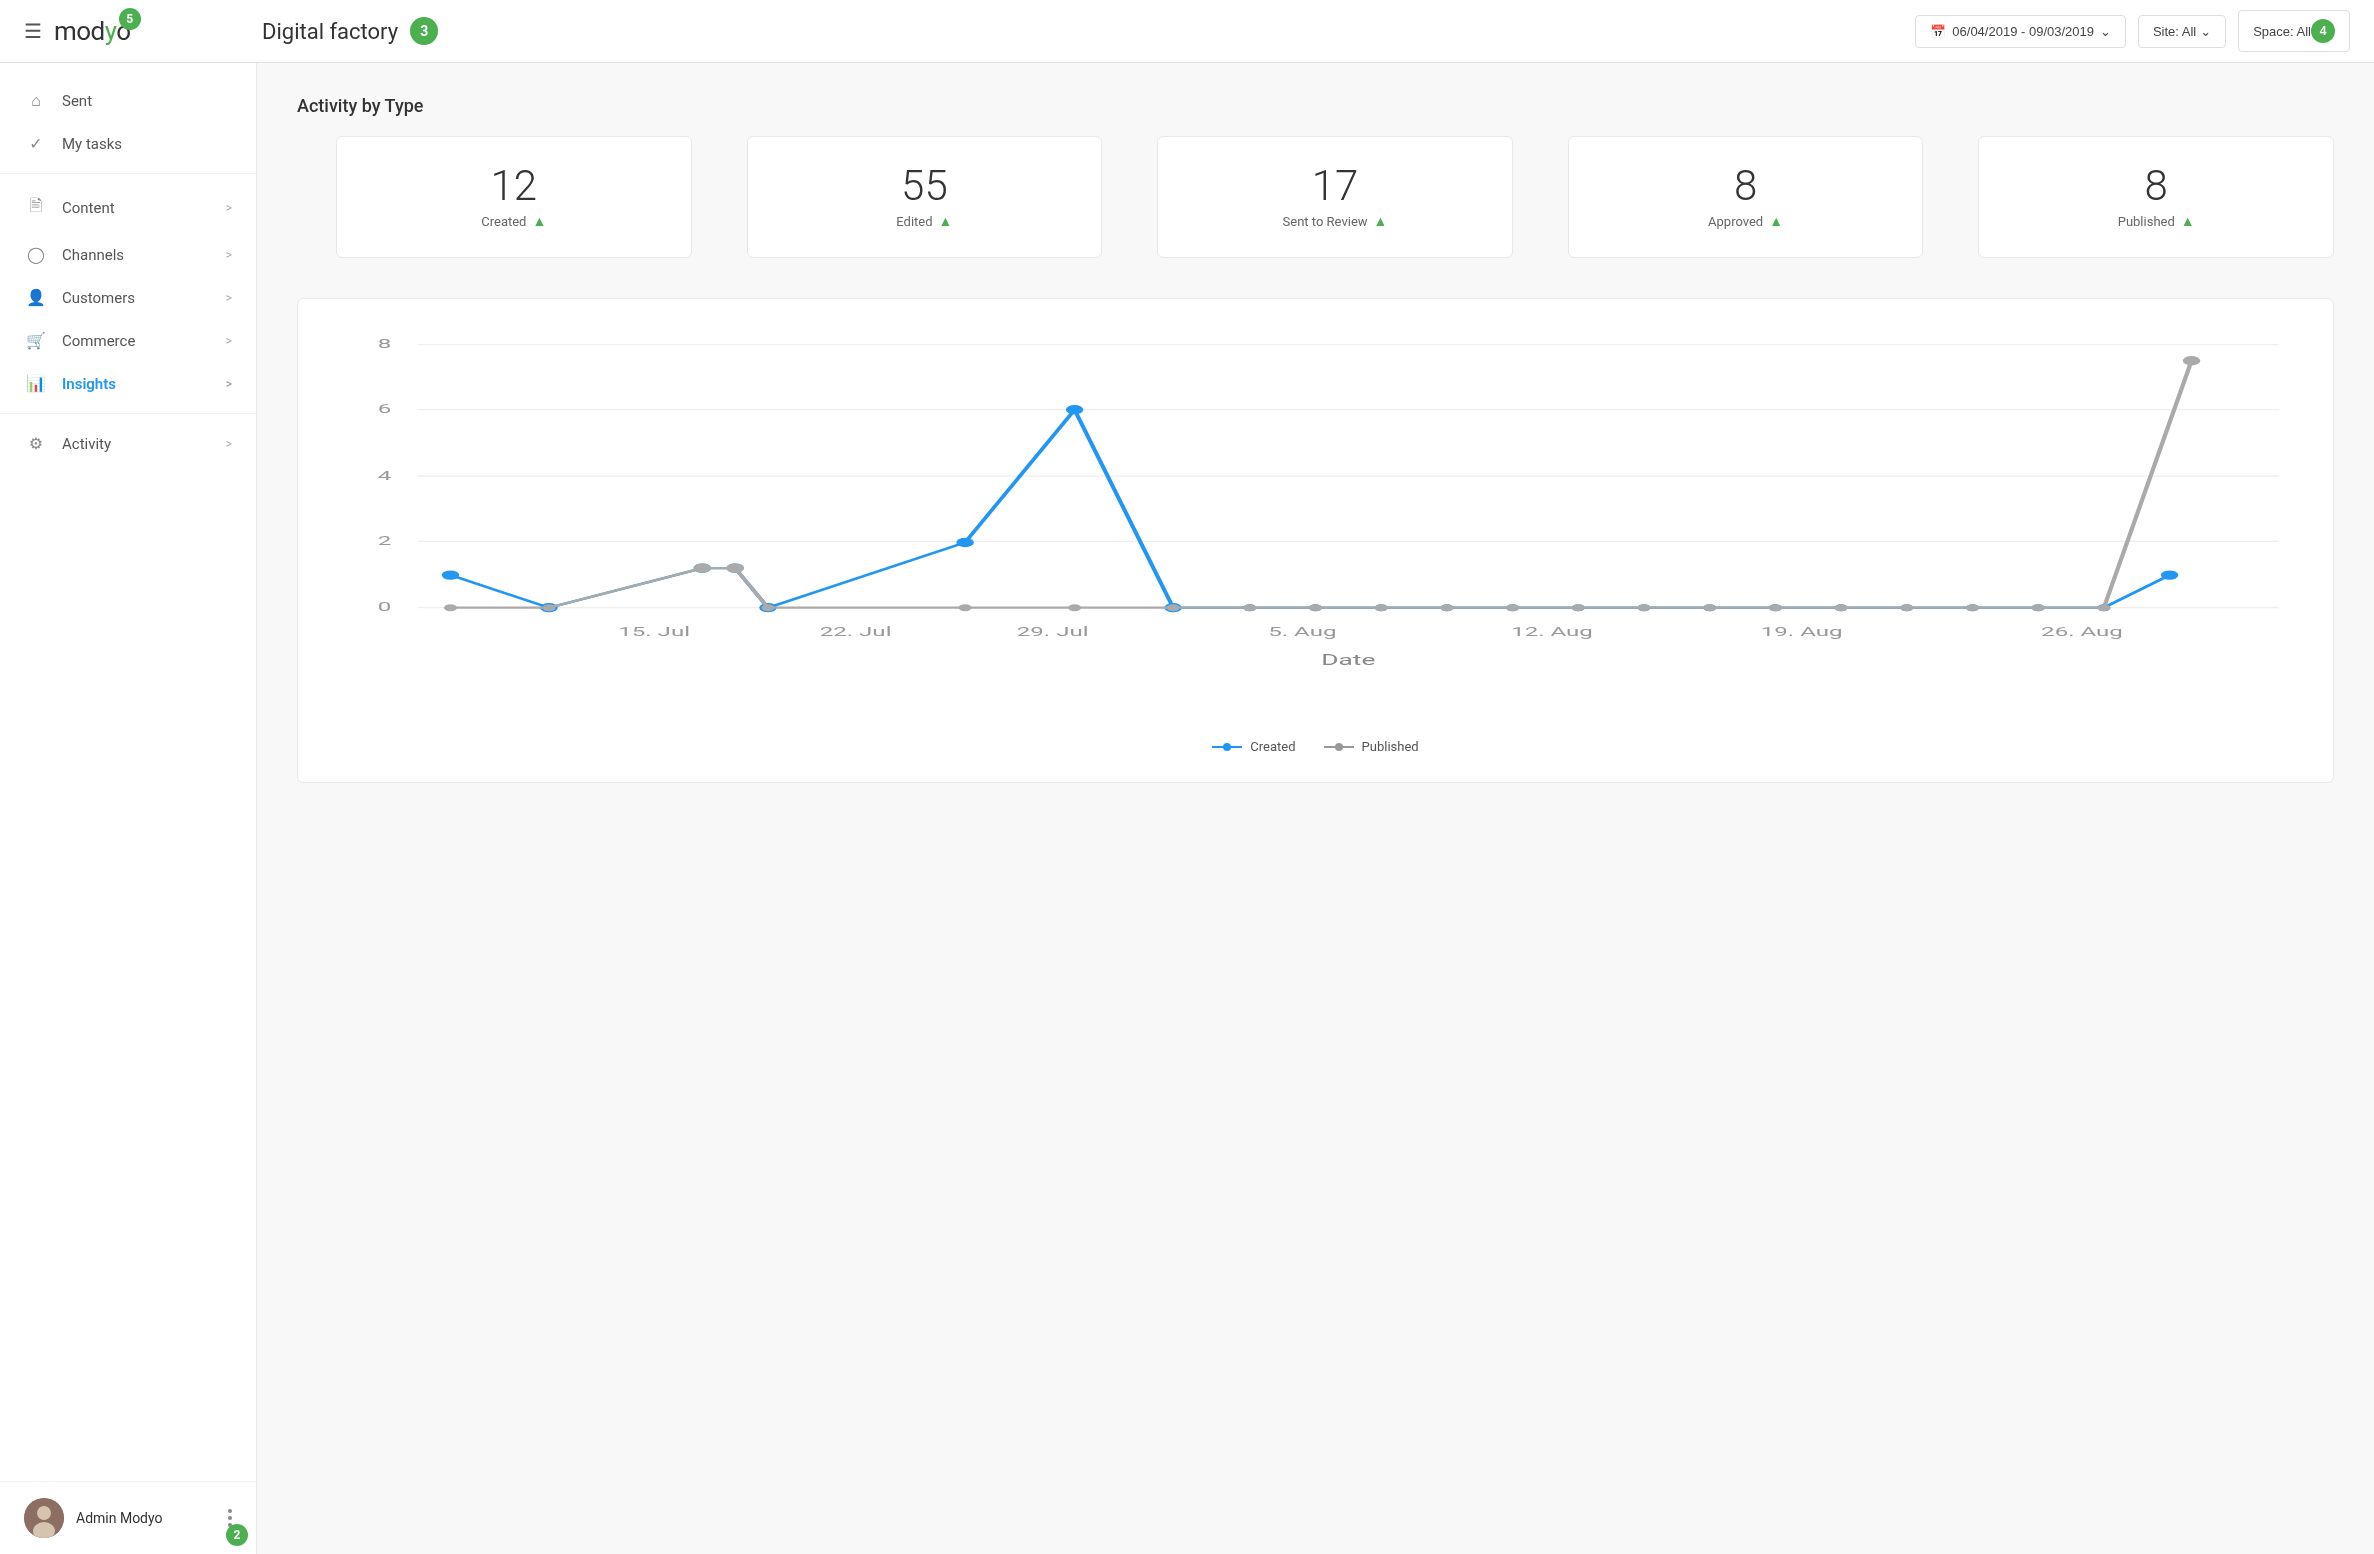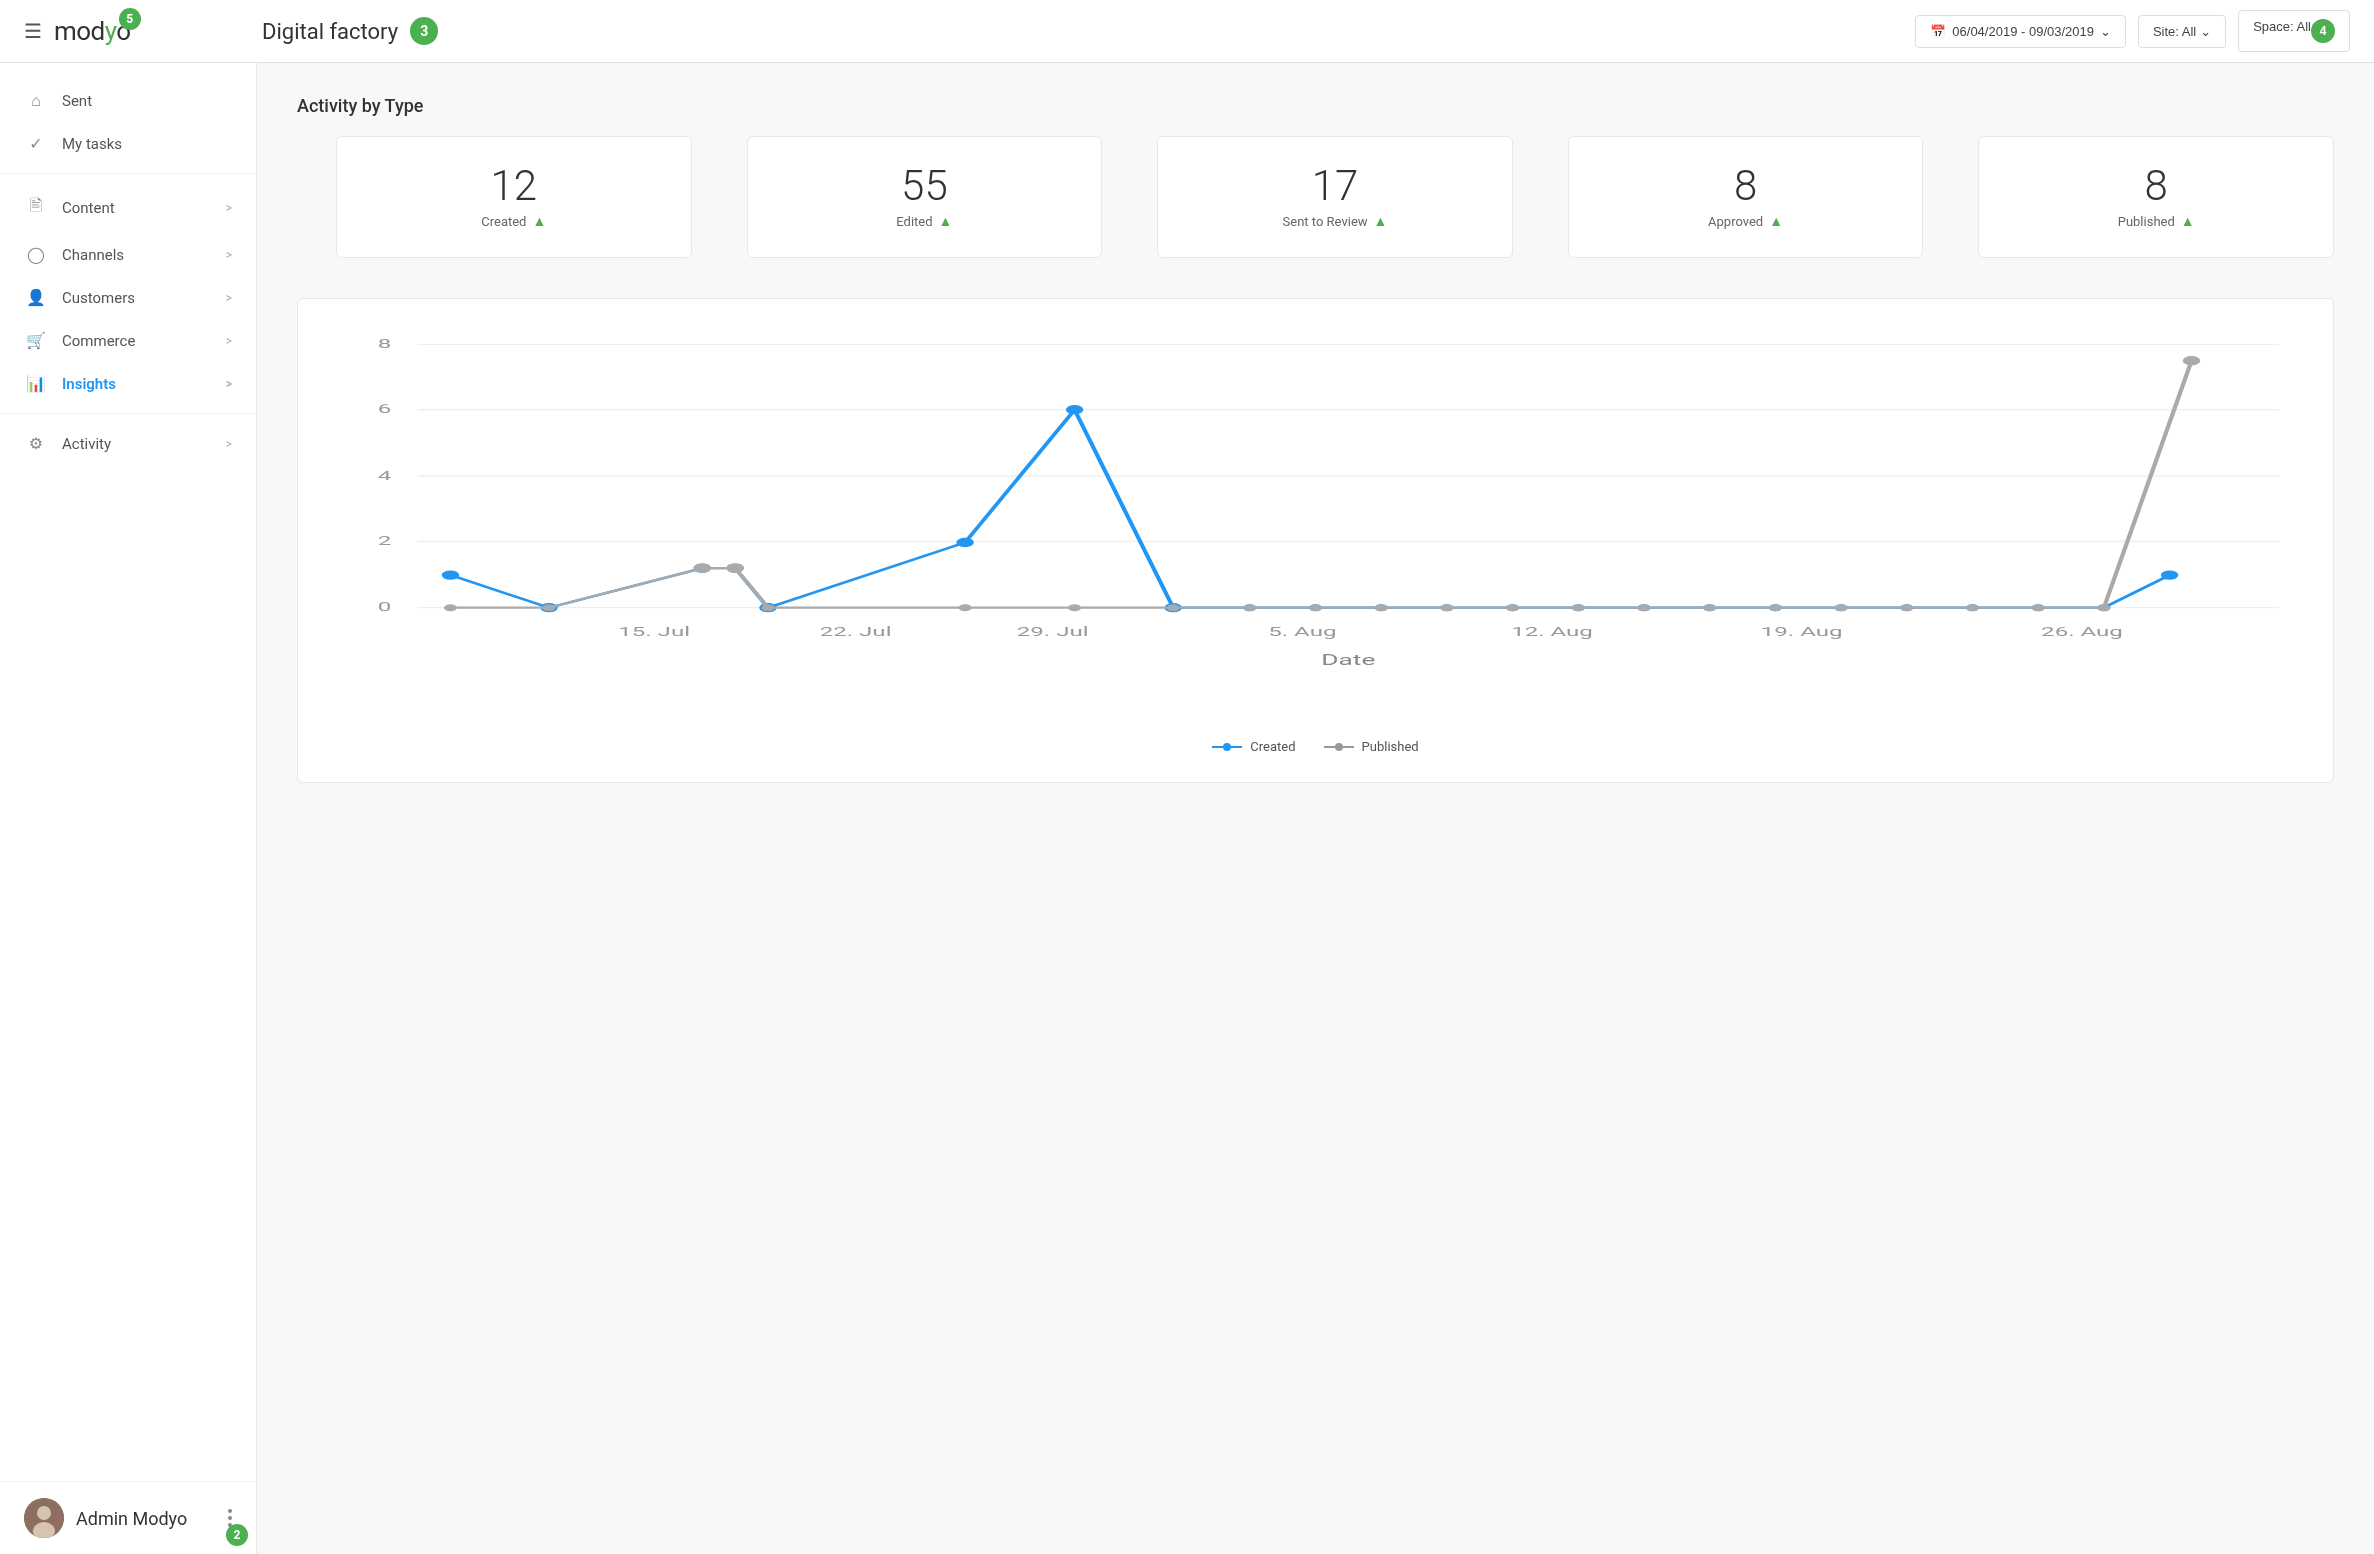--- a/index.html
+++ b/index.html
@@ -99,21 +99,21 @@
     }
     .dropdown-btn {
       border: 1px solid #ddd;
       background: #fff;
       padding: 8px 14px;
       border-radius: 4px;
       font-size: 13px;
       color: #444;
       cursor: pointer;
       display: flex;
-      align-items: flex-start;
+      align-items: center;
       gap: 4px;
     }
     .space-badge {
       background: #4caf50;
       color: #fff;
       border-radius: 50%;
       width: 24px;
       height: 24px;
       font-size: 12px;
       font-weight: 700;
@@ -197,21 +197,21 @@
       width: 100%;
       height: 100%;
       background: linear-gradient(135deg, #a0826d 0%, #7b6052 100%);
       display: flex;
       align-items: center;
       justify-content: center;
       font-size: 16px;
       color: #fff;
     }
     .user-name {
-      font-size: 18px;
+      font-size: 14px;
       color: #333;
       flex: 1;
     }
     .user-menu-btn {
       cursor: pointer;
       color: #888;
       font-size: 18px;
       display: flex;
       flex-direction: column;
       gap: 3px;

